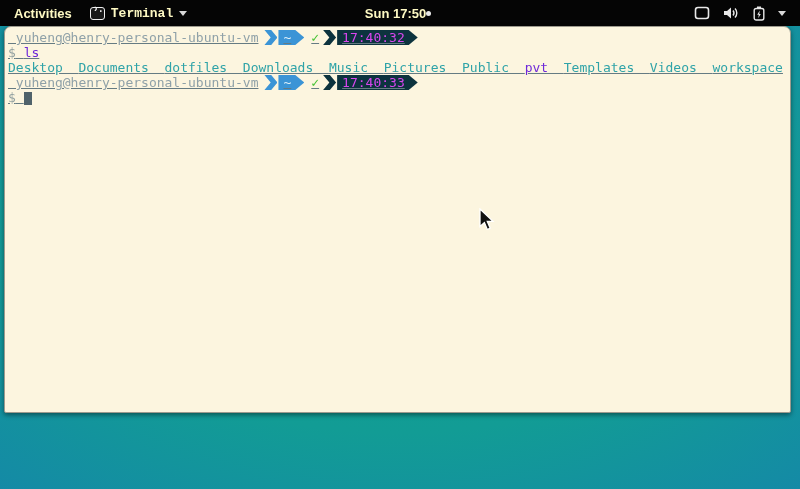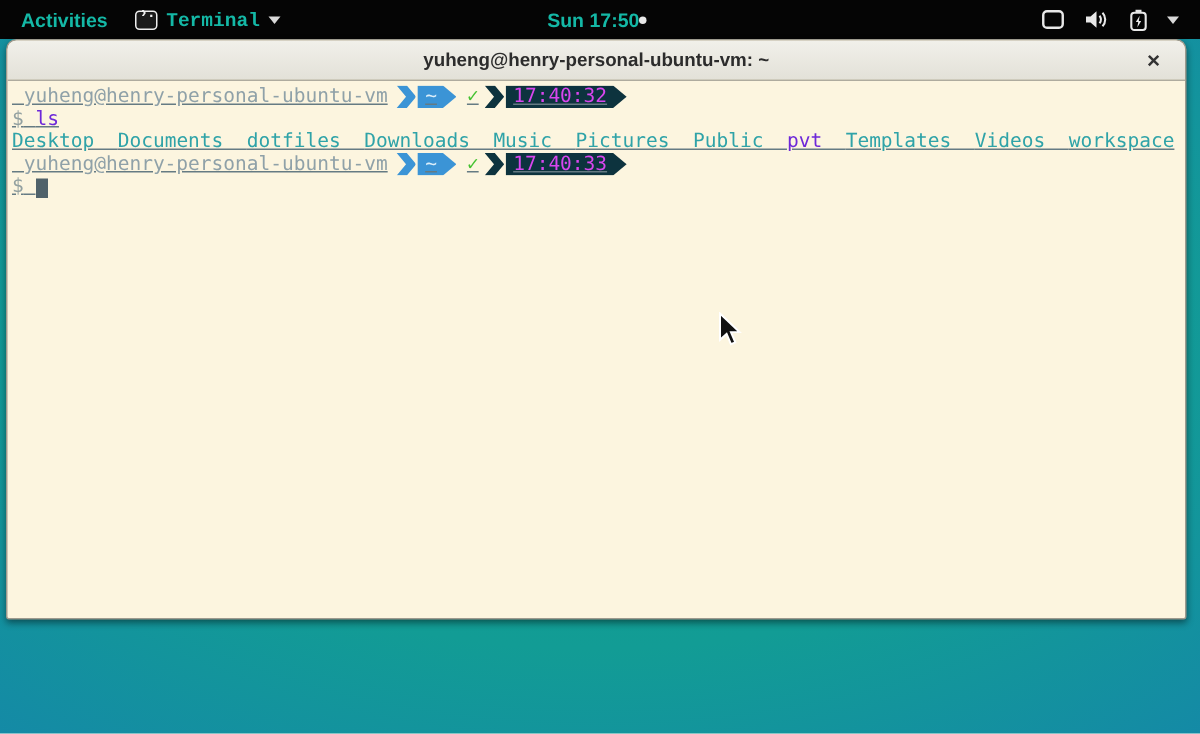--- a/index.html
+++ b/index.html
@@ -7,21 +7,21 @@
   body {
     font-family:"Liberation Sans", sans-serif;
     background: radial-gradient(ellipse 950px 560px at 50% 45%,
       #10a18b 0%, #129c95 38%, #1584ab 72%, #1570ae 100%);
     position:relative;
   }
 
   
   .topbar {
     position:absolute; top:0; left:0; width:800px; height:26px;
-    background:#050505; color:#14b8a6;
+    background:#050505; color:#fef9c3;
     display:flex; align-items:center;
     font-size:13px; font-weight:bold;
   }
   .tb-left { display:flex; align-items:center; gap:14px; padding-left:10px; flex:1; }
   .activities { padding:2px 4px; cursor:pointer; }
   .app-menu { display:flex; align-items:center; gap:6px; cursor:pointer;font-family:Liberation Mono, monospace; }
   .term-icon {
     width:15px; height:13px; border:1px solid #efefef; border-radius:3px;
     position:relative; background:#1a1a1a; display:inline-block;
   }
@@ -124,24 +124,20 @@
     <svg width="12" height="15" viewBox="0 0 12 15">
       <rect x="4" y="0.5" width="4" height="2" fill="#e8e8e8"></rect>
       <rect x="1.2" y="2.5" width="9.6" height="11.5" rx="2" fill="none" stroke="#e8e8e8" stroke-width="1.4"></rect>
       <polygon points="6.8,4.5 4.2,8.7 5.8,8.7 5.2,12.3 7.8,8 6.2,8" fill="#e8e8e8"></polygon>
     </svg>
     <span class="caret-down"></span>
   </div>
 </div>
 
 <div class="window">
-  <div class="titlebar">
-    <span>yuheng@henry-personal-ubuntu-vm: ~</span>
-    <span class="close-btn">×</span>
-  </div>
 
   <div class="term-body">
 
     <div class="tline">
       <span class="t-muted"> yuheng@henry-personal-ubuntu-vm</span>
       <span class="pl-chev blue"></span>
       <span class="pl-body blue">~</span>
       <span class="pl-check">✓</span>
       <span class="pl-chev dark"></span>
       <span class="pl-body dark">17:40:32</span>

